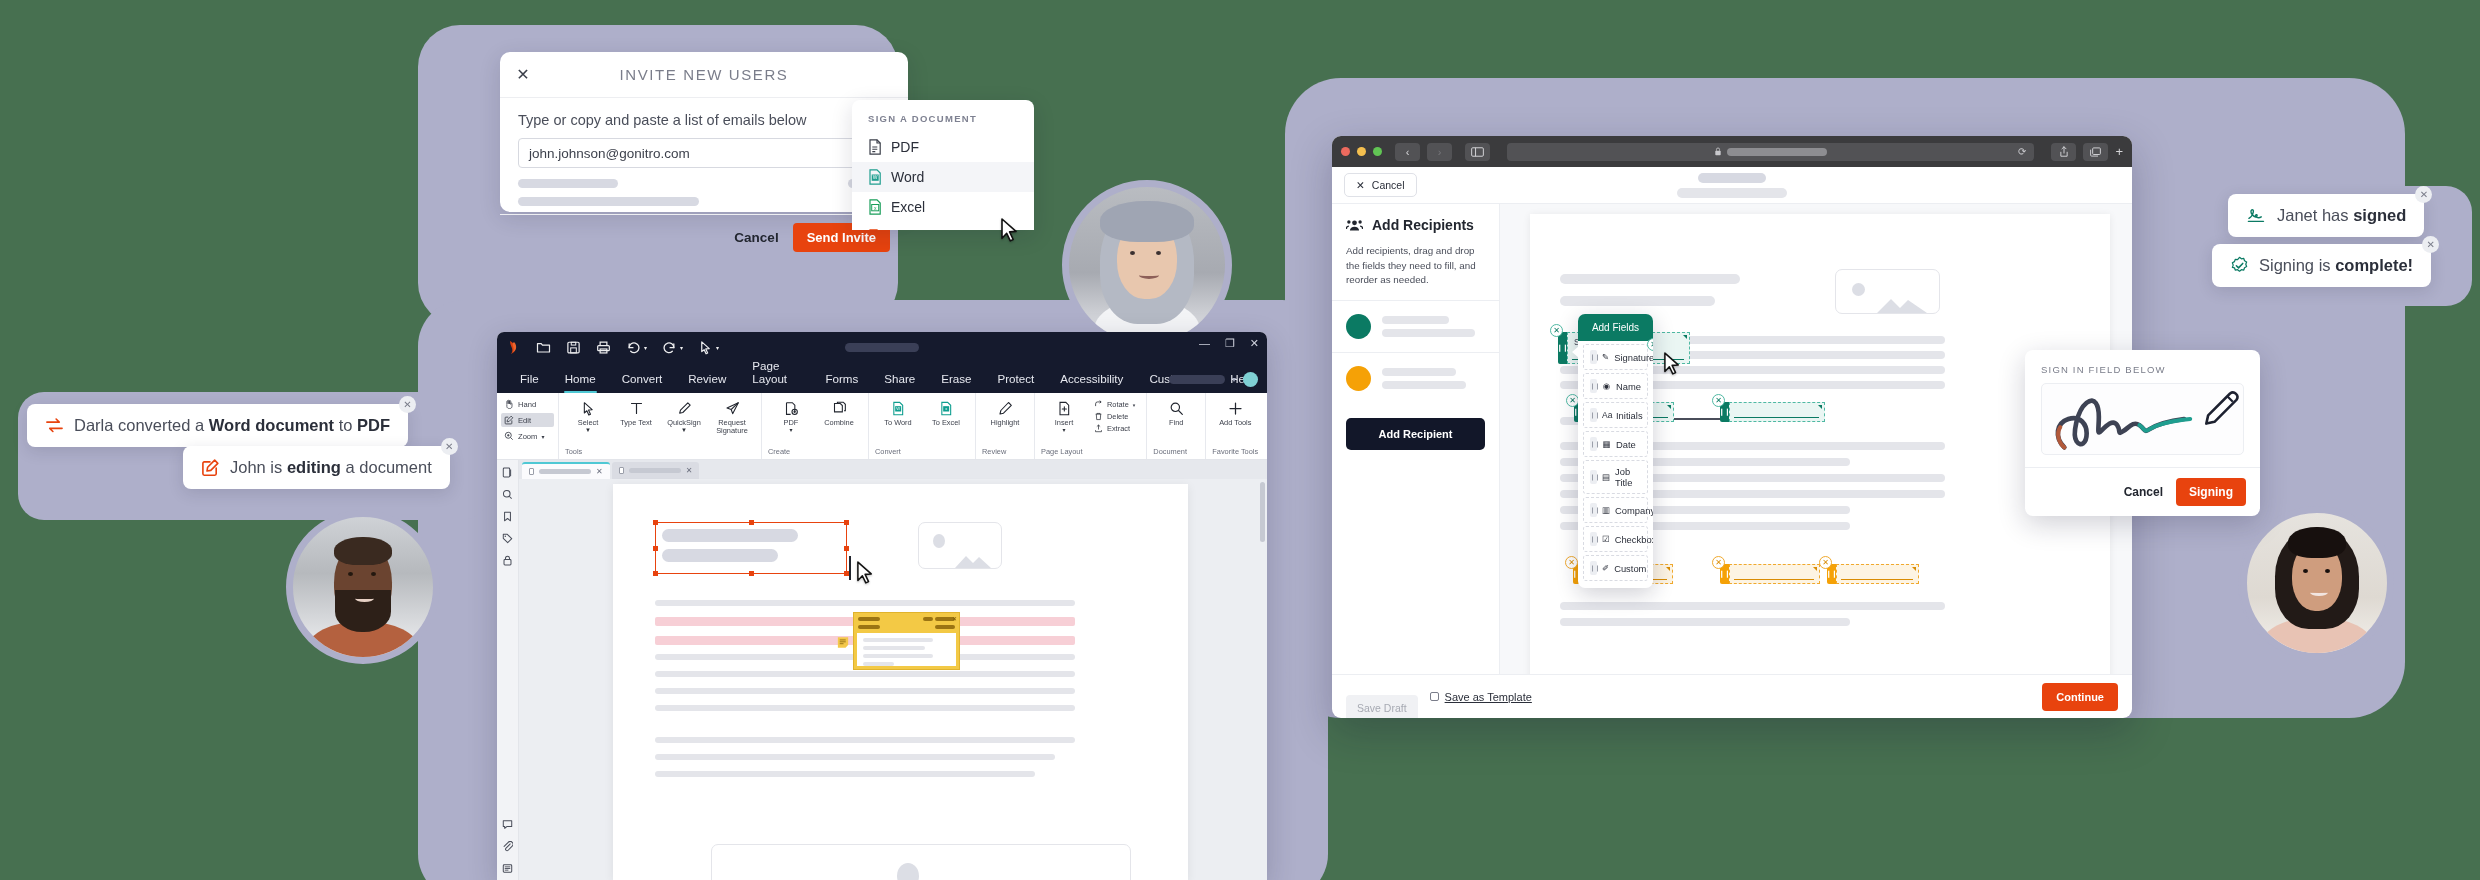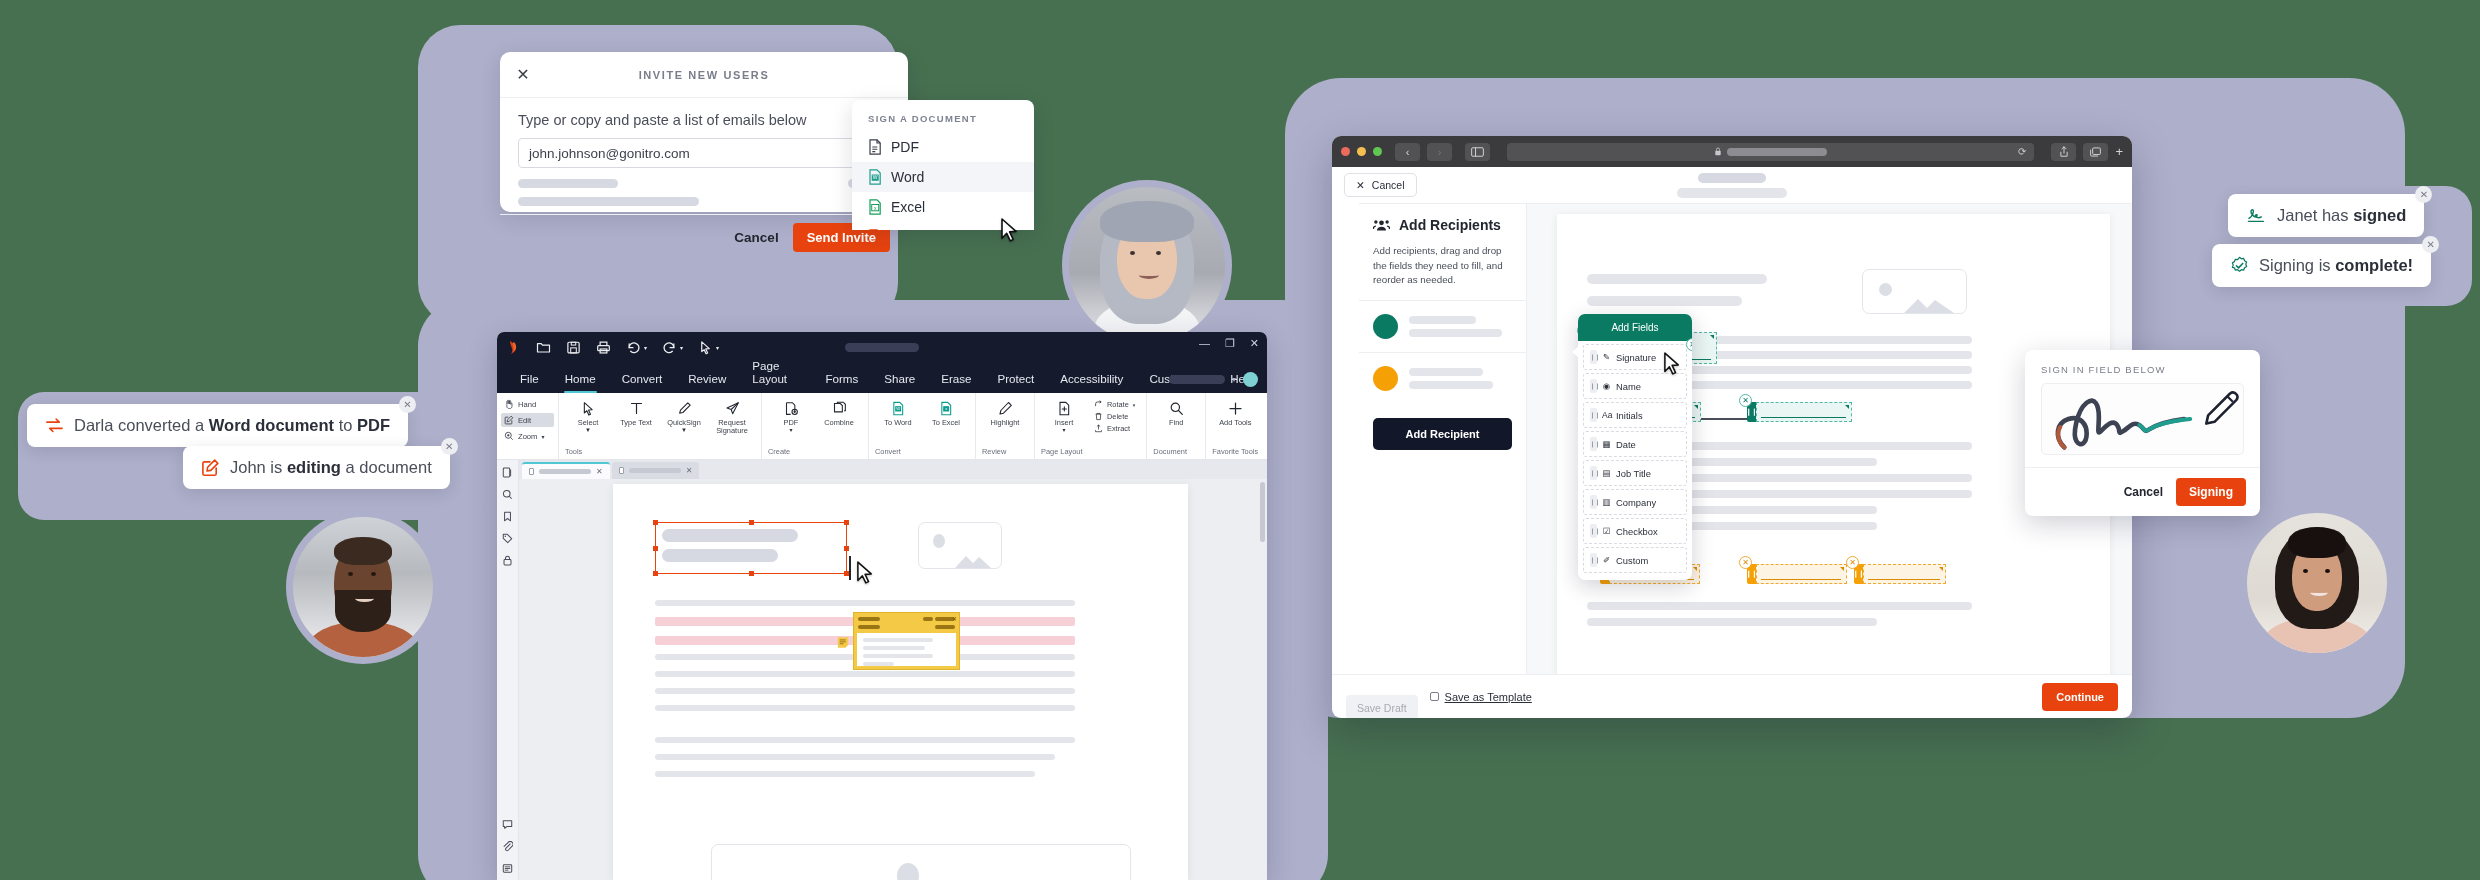--- a/index.html
+++ b/index.html
@@ -40,21 +40,21 @@
   .mouth  { position:absolute; border-bottom:3px solid #8d5f58; border-radius:0 0 50% 50%; }
 
   #av1 { left:1062px; top:180px; width:170px; height:170px; }
   #av2 { left:286px;  top:510px; width:154px; height:154px; }
   #av3 { left:2240px; top:506px; width:154px; height:154px; }
 
   
   #invite { left:500px; top:52px; width:408px; height:160px; }
   #invite-head { height:46px; border-bottom:1px solid #edeef1; display:flex; align-items:center;
                  justify-content:center; position:relative; }
-  #invite-title { font-size:11px; letter-spacing:1.6px; color:#7a7d8a; font-weight:700; }
+  #invite-title { font-size:15px; letter-spacing:1.6px; color:#7a7d8a; font-weight:400; }
   .x-glyph { position:absolute; left:16px; top:50%; transform:translateY(-50%); width:14px; height:14px;
              color:#3b3f4a; font-size:16px; line-height:13px; text-align:center; cursor:pointer; }
   #invite-body { padding:14px 18px 8px; }
   #invite-lbl { font-size:14.5px; color:#4a4e5a; margin-bottom:10px; }
   #invite-input { width:100%; height:30px; border:1px solid #d7d9e0; border-radius:4px;
                   padding:0 10px; font-size:13.5px; color:#3e424d; display:flex; align-items:center; }
   #invite-foot { border-top:1px solid #edeef1; height:46px; display:flex; align-items:center;
                  justify-content:flex-end; gap:14px; padding-right:18px; }
   .btn-link { font-size:13.5px; font-weight:700; color:#22262f; cursor:pointer; }
   .btn-orange { background:#e8430e; color:#fff; font-size:13px; font-weight:700; border-radius:4px;
@@ -144,21 +144,21 @@
   .navbtn.off { color:#76767a; }
   #urlbar { flex:1; height:18px; background:#525255; border-radius:4px; margin:0 10px;
             display:flex; align-items:center; justify-content:center; gap:5px; position:relative; }
   #urlbar .u { width:100px; height:8px; background:#8d8d91; border-radius:99px; }
   #urlbar .rl { position:absolute; right:8px; color:#c8c8cc; font-size:10px; }
 
   #b-topbar { height:36px; background:#fff; display:flex; align-items:center; padding:0 12px; position:relative; }
   #b-cancel { display:flex; align-items:center; gap:7px; border:1px solid #dfe1e7; border-radius:5px;
               padding:5px 11px; font-size:10.5px; color:#2b2f3a; cursor:pointer; }
   #b-titles { position:absolute; left:50%; transform:translateX(-50%); }
-  #b-body { display:flex; height:calc(100% - 31px - 36px - 44px);margin-left:27px; }
+  #b-body { display:flex; height:calc(100% - 31px - 36px - 44px); }
   #b-side { width:168px; border-right:1px solid #eceef2; border-top:1px solid #eceef2; background:#fff; }
   #b-side-hd { padding:13px 14px 0; }
   #b-side-title { display:flex; align-items:center; gap:9px; font-size:14px; font-weight:700; color:#22262f; }
   #b-side-desc { font-size:9.8px; color:#4a4e5a; line-height:14.5px; margin-top:11px; padding-bottom:12px; }
   .recip { display:flex; align-items:center; gap:11px; padding:13px 14px; border-top:1px solid #eceef2; }
   .recip .cir { width:25px; height:25px; border-radius:50%; flex:0 0 25px; }
   .recip .lines { flex:1; display:flex; flex-direction:column; gap:5px; }
   #b-addrecip { margin:14px; background:#121729; color:#fff; font-size:11px; font-weight:700;
                 text-align:center; padding:10px; border-radius:5px; cursor:pointer; }
   #b-canvas { flex:1; background:#f7f8fa; border-top:1px solid #eceef2; position:relative; overflow:hidden; }
@@ -183,21 +183,21 @@
                background:#fff; font-size:8px; line-height:12px; text-align:center; cursor:pointer; }
   .fchip .lbl { position:absolute; left:6px; top:4px; font-size:8.5px; color:#3b3f4a; }
   .f-green .grip{ background:#0b7a63; } .f-green .box{ border-color:#4fb9a3; background:#eaf6f3; }
   .f-green .box .ul{ background:#0b7a63; } .f-green .box .tri{ border-top:4px solid #0b7a63; }
   .f-green .cx{ border:1px solid #4fb9a3; color:#0b7a63; }
   .f-amber .grip{ background:#f5a106; } .f-amber .box{ border-color:#f0a92e; background:#fdf4e3; }
   .f-amber .box .ul{ background:#d98c04; } .f-amber .box .tri{ border-top:4px solid #d98c04; }
   .f-amber .cx{ border:1px solid #f0a92e; color:#d98c04; }
 
   
-  #addfields { position:absolute; left:1578px; top:314px; width:114px; background:#fff;
+  #addfields { position:absolute; left:1578px; top:314px; width:75px; background:#fff;
                border-radius:7px; box-shadow:0 6px 22px rgba(20,20,50,.2); overflow:hidden; z-index:40; }
   #af-hd { background:#0b7a63; color:#fff; font-size:10px; text-align:center; padding:8px 0; font-weight:500; }
   .af-item { display:flex; align-items:center; gap:5px; padding:5px 6px; margin:3px 5px;
              border:1px dashed #d9dbe2; border-radius:3px; font-size:9.4px; color:#2b2f3a; cursor:pointer; }
   .af-item .gp { width:7px; height:14px; background:#eceef2; border-radius:2px; color:#9a9ea9;
                  font-size:6px; text-align:center; line-height:14px; flex:0 0 7px; }
   .af-item .ai { width:9px; text-align:center; font-size:8.5px; }
   #af-x { position:absolute; right:-7px; top:24px; width:13px; height:13px; border-radius:50%;
           background:#fff; border:1px solid #4fb9a3; color:#0b7a63; font-size:8px; line-height:11px;
           text-align:center; z-index:41; cursor:pointer; }

